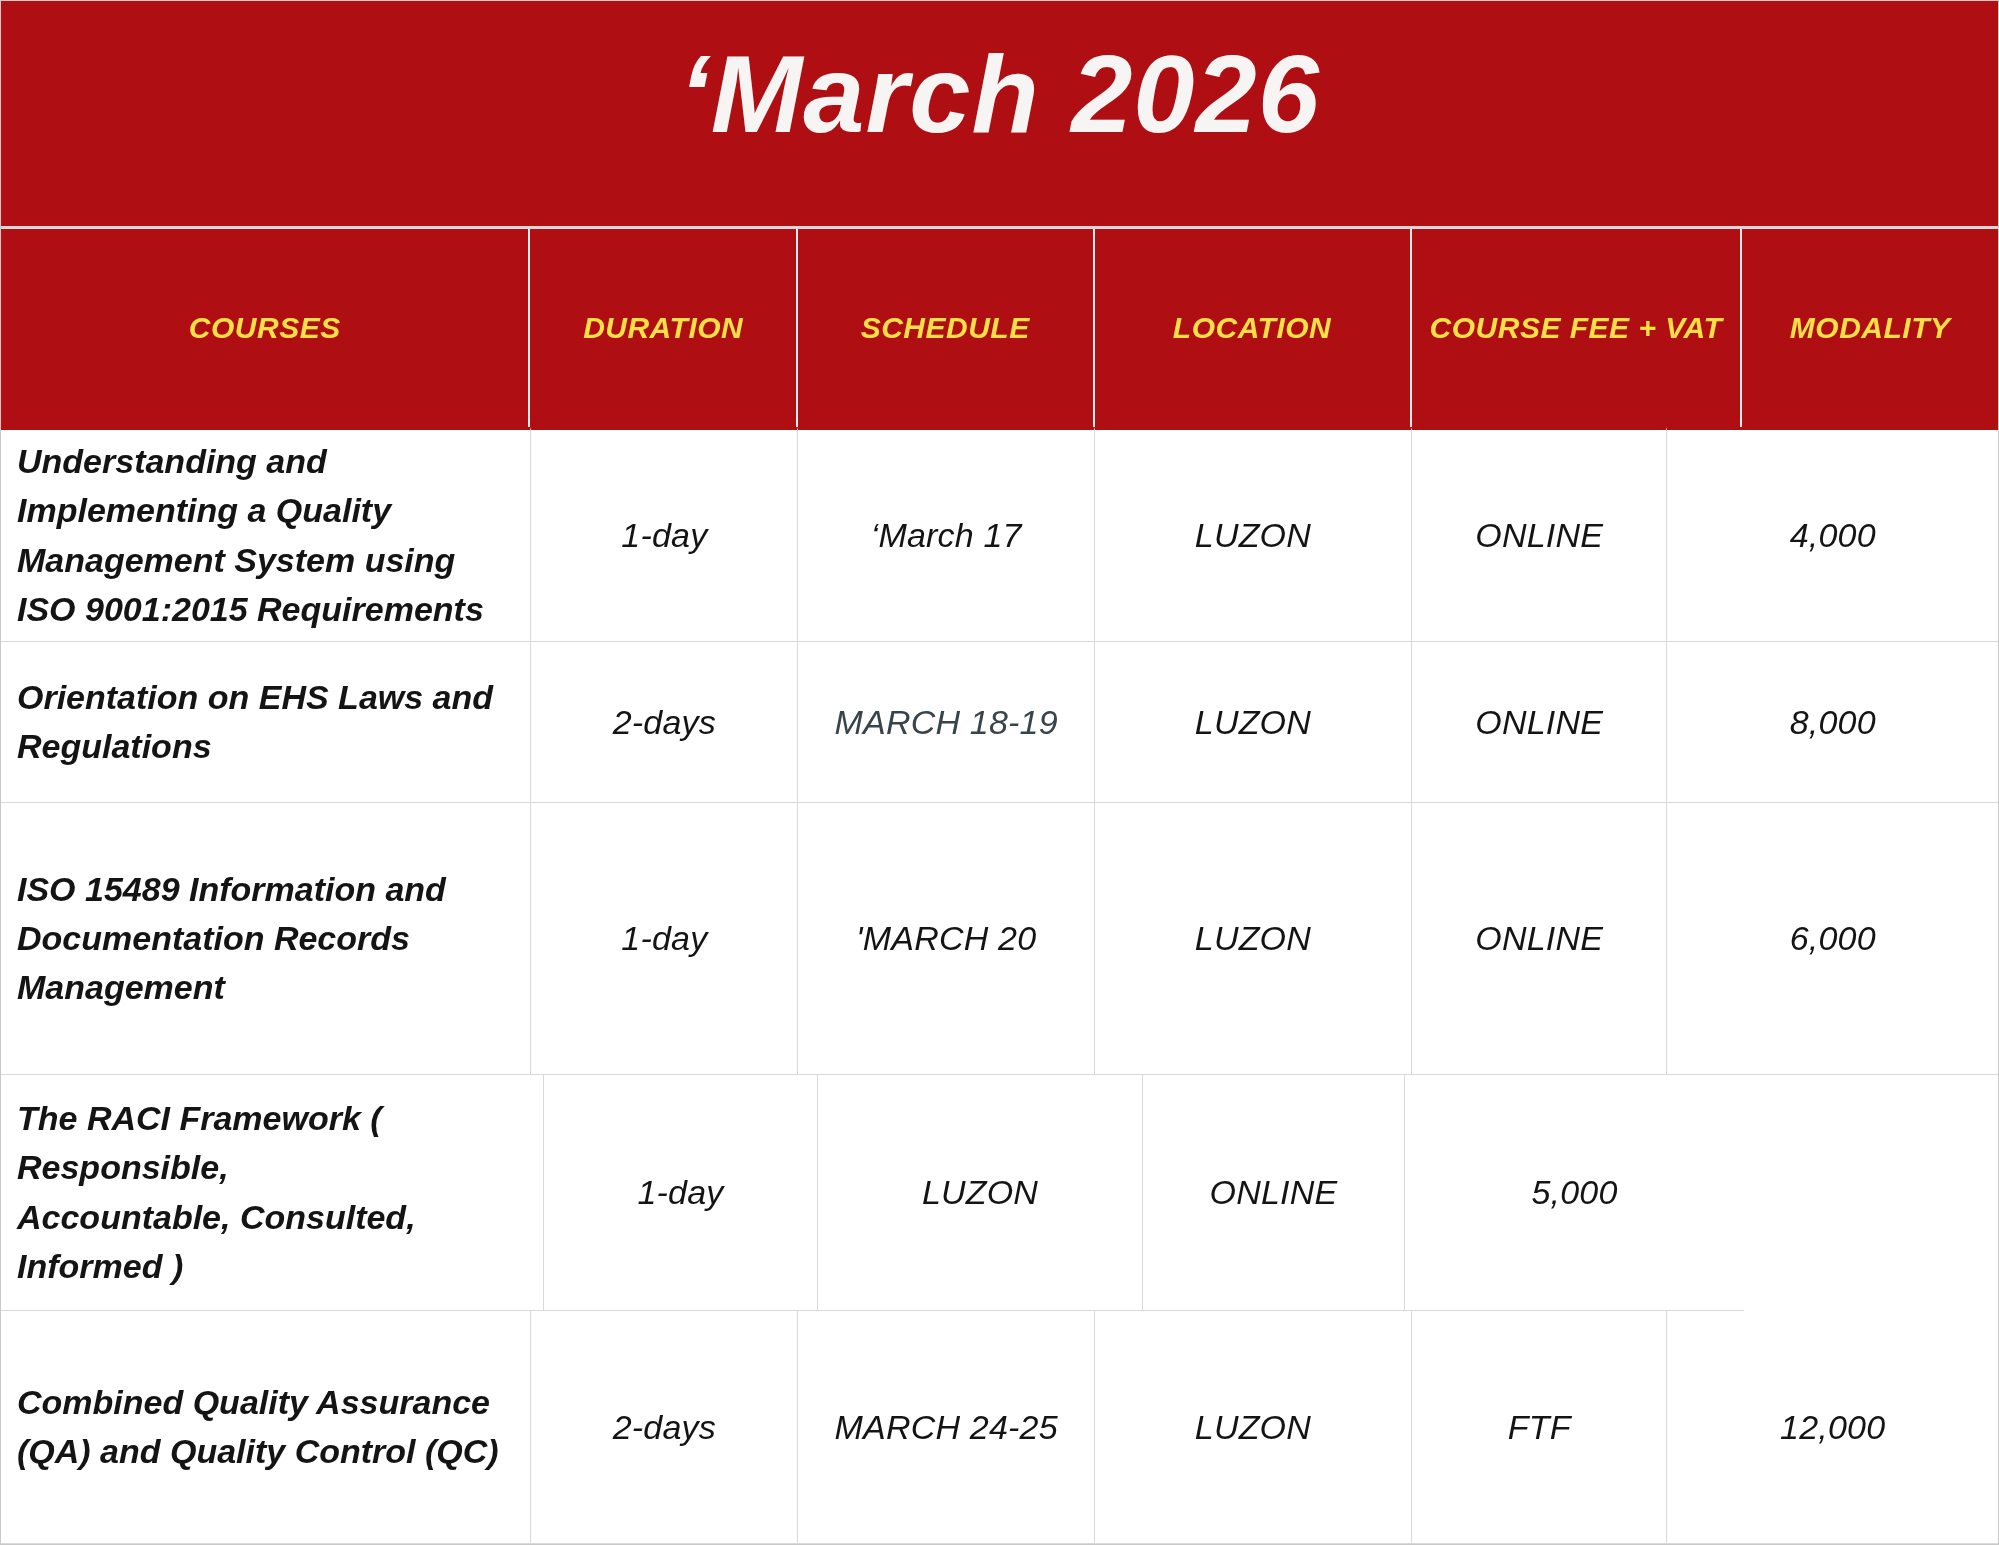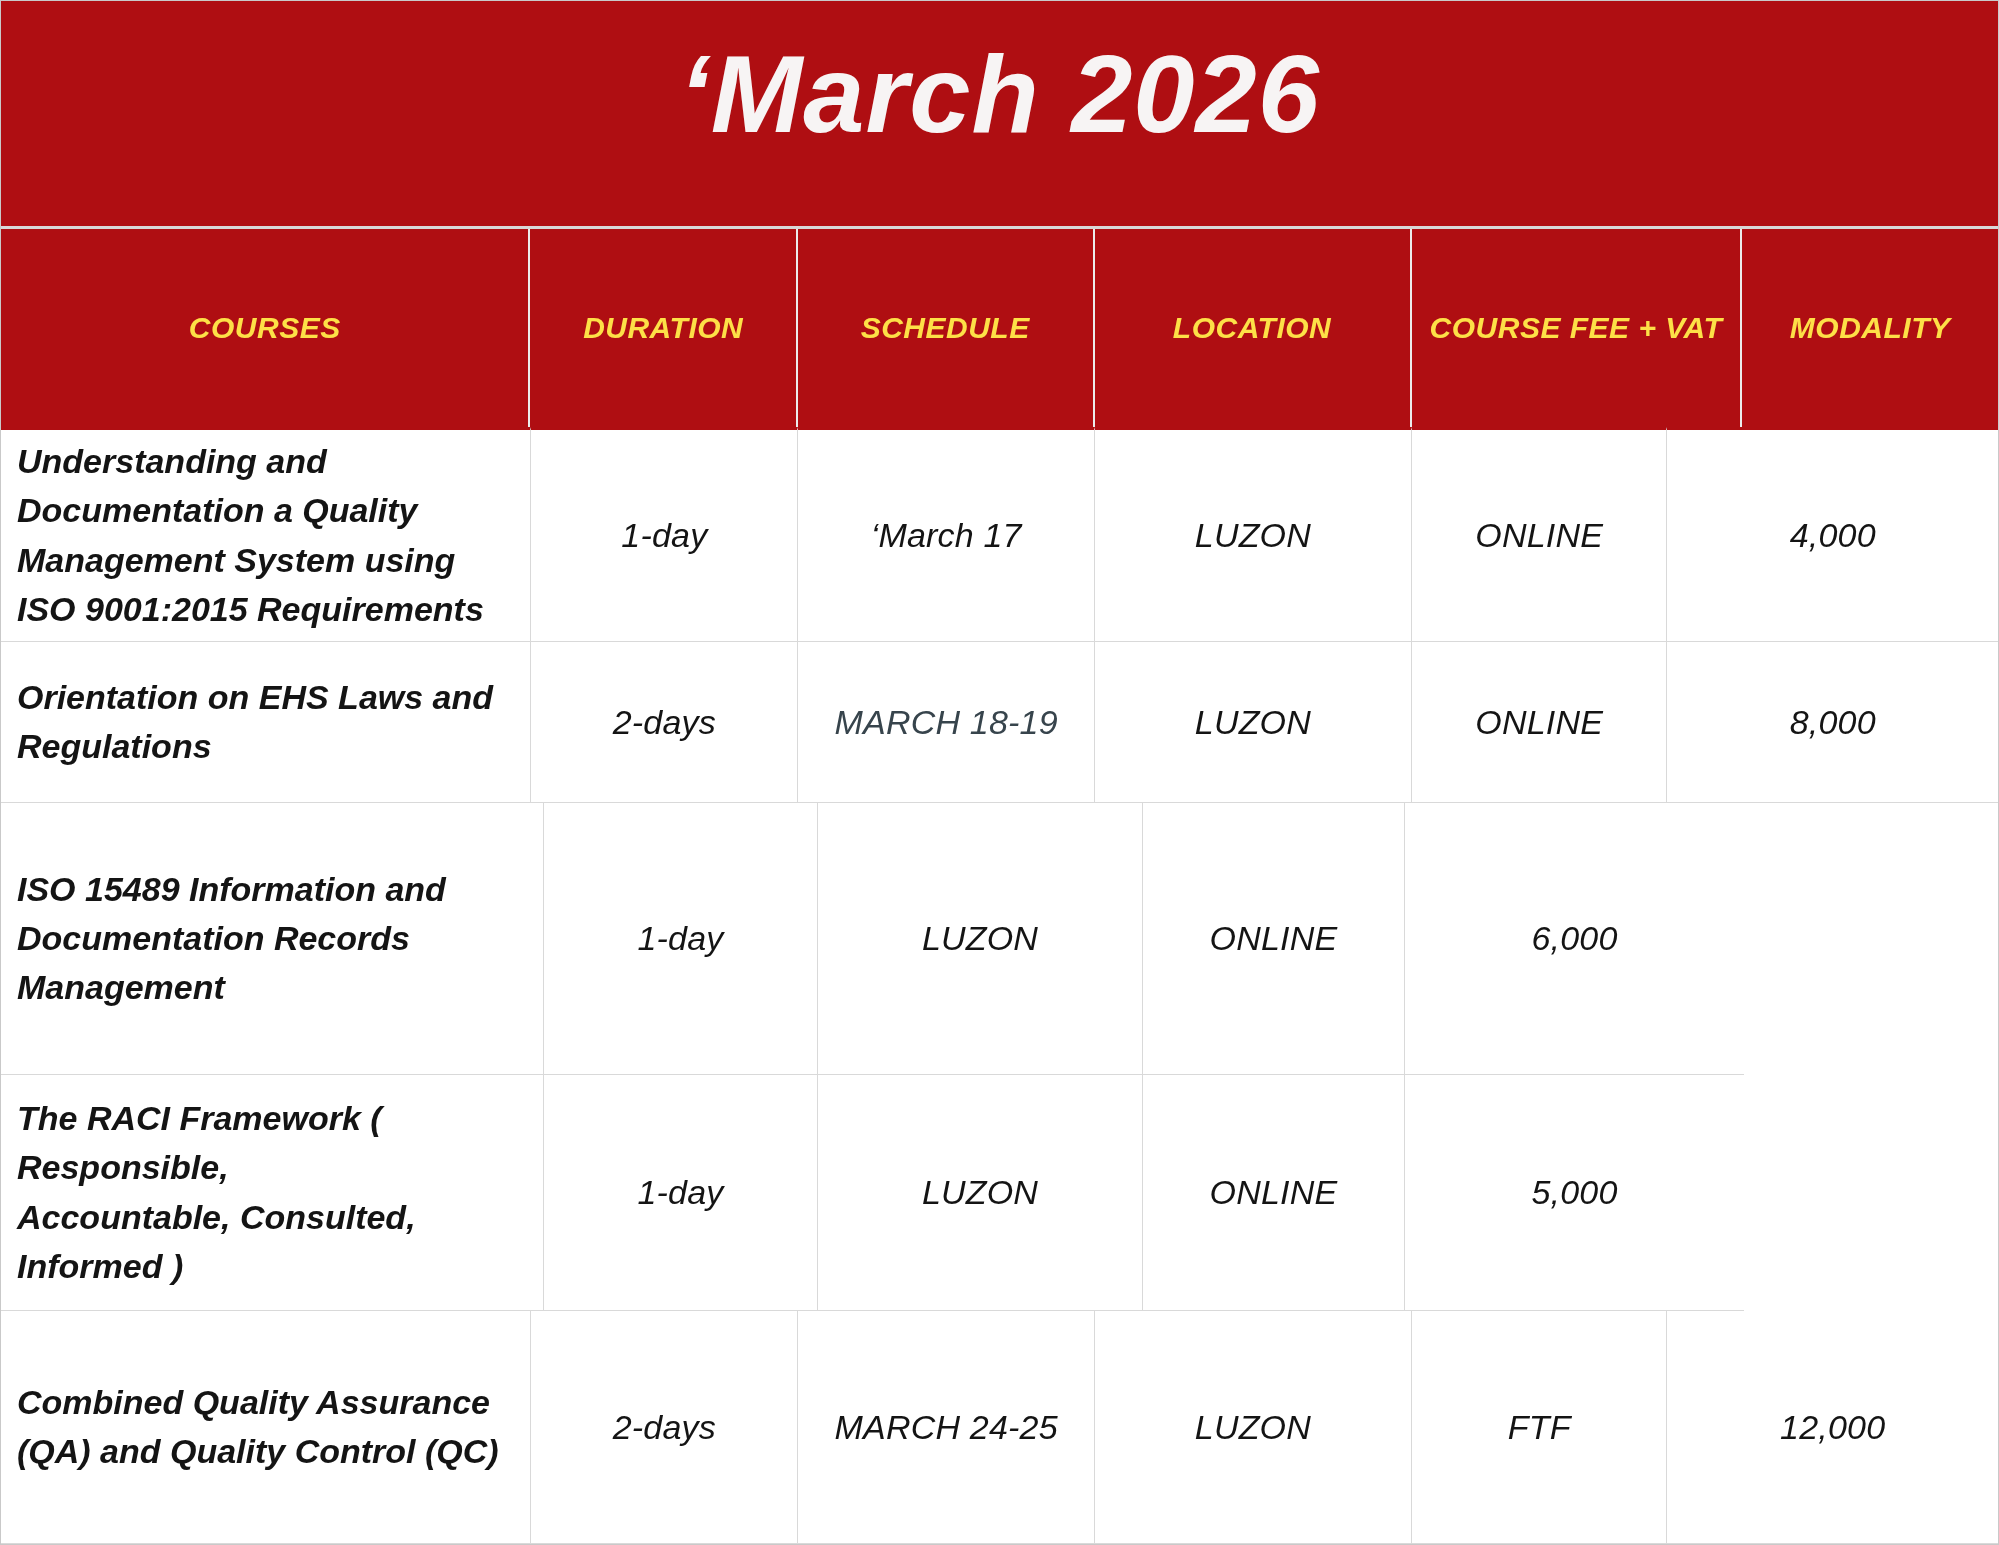--- a/index.html
+++ b/index.html
@@ -91,21 +91,21 @@
       <div class="th c1">COURSES</div>
       <div class="th c2">DURATION</div>
       <div class="th c3">SCHEDULE</div>
       <div class="th c4">LOCATION</div>
       <div class="th c6">COURSE FEE + VAT</div>
       <div class="th c5">MODALITY</div>
     </div>
 
     <div class="tr r1 body-first">
       <div class="td c1 course">Understanding and
-Documentation a Quality
+Implementing a Quality
 Management System using
 ISO 9001:2015 Requirements</div>
       <div class="td c2">1-day</div>
       <div class="td c3">‘March 17</div>
       <div class="td c4">LUZON</div>
       <div class="td c5">ONLINE</div>
       <div class="td c6">4,000</div>
     </div>
 
     <div class="tr r2">
@@ -116,20 +116,21 @@
       <div class="td c4">LUZON</div>
       <div class="td c5">ONLINE</div>
       <div class="td c6">8,000</div>
     </div>
 
     <div class="tr r3">
       <div class="td c1 course">ISO 15489 Information and
 Documentation Records
 Management</div>
       <div class="td c2">1-day</div>
+      <div class="td c3">'MARCH 20</div>
       <div class="td c4">LUZON</div>
       <div class="td c5">ONLINE</div>
       <div class="td c6">6,000</div>
     </div>
 
     <div class="tr r4">
       <div class="td c1 course">The RACI Framework (
 Responsible,
 Accountable, Consulted,
 Informed )</div>

